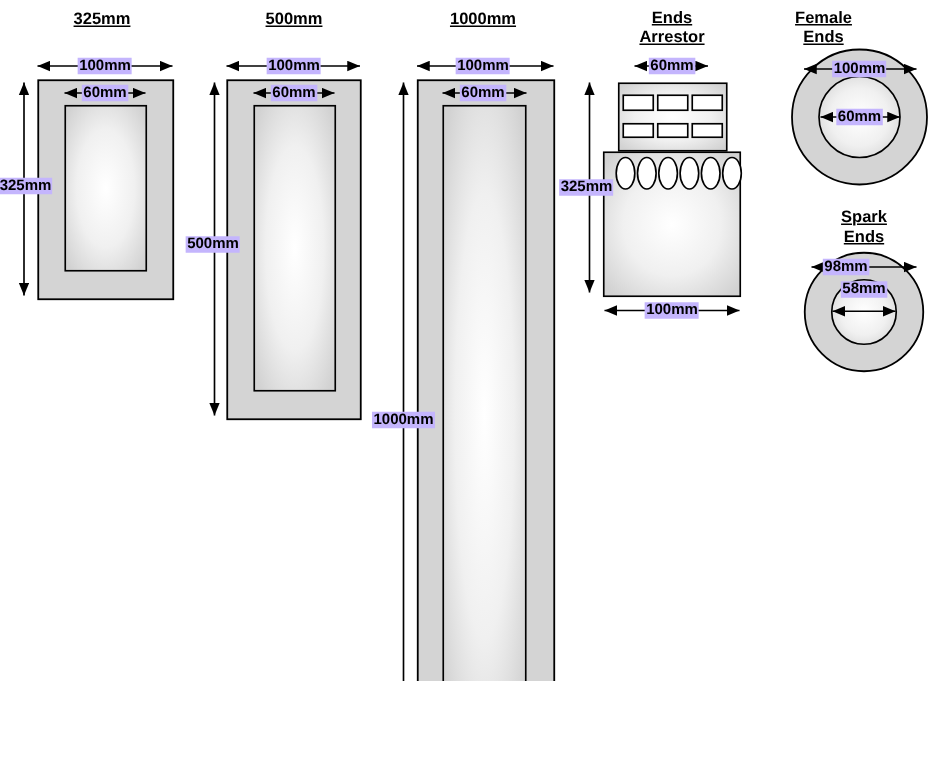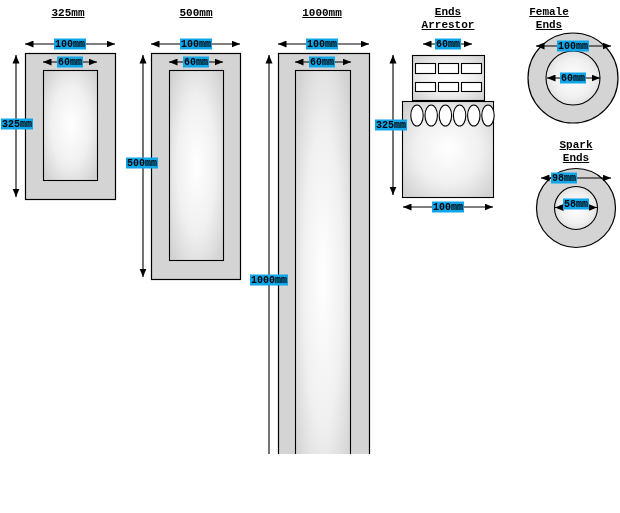--- a/index.html
+++ b/index.html
@@ -1,37 +1,37 @@
 <!DOCTYPE html>
 <html style="--body_fill: #d4d4d4; --outline: #000000; --glow_center: #ffffff; --glow_mid: #f0f0f0; --glow_edge: #d2d2d2; --vent_fill: #ffffff;"><head>
 <meta charset="utf-8">
 <style>
   html,body { margin:0; padding:0; background:#fff; }
   .canvas {
     position:relative; width:620px; height:454px; background:#fff;
-    font-family:Liberation Mono, monospace; overflow:hidden;
+    font-family:Liberation Sans, sans-serif; overflow:hidden;
   }
   svg.layer { position:absolute; left:0; top:0; }
   .body    { fill:var(--body_fill); stroke:var(--outline); stroke-width:1.2; }
   .chamber { fill:url(#glow); stroke:var(--outline); stroke-width:1.1; }
   .vent    { fill:var(--vent_fill); stroke:var(--outline); stroke-width:1.1; }
   .dim     { stroke:var(--outline); stroke-width:1.1; }
   #ah path, #ahr path { fill:var(--outline); stroke:none; }
   #glow stop:nth-child(1){ stop-color:var(--glow_center); }
   #glow stop:nth-child(2){ stop-color:var(--glow_mid); }
   #glow stop:nth-child(3){ stop-color:var(--glow_edge); }
   .title {
     position:absolute; transform:translateX(-50%);
     font-size:11px; font-weight:bold; text-decoration:underline;
     text-align:center; line-height:13px; white-space:nowrap; color:#000;
   }
   .lbl {
     position:absolute; transform:translate(-50%,-50%);
     font-size:10px; font-weight:bold; color:#000;
-    background:#0ea5e9; padding:0 1px; line-height:11px; white-space:nowrap;
+    background:#c4b5fd; padding:0 1px; line-height:11px; white-space:nowrap;
   }
 </style>
 </head>
 <body>
 
 <div class="canvas">
 
   <svg class="layer" width="620" height="513" viewBox="0 0 620 513">
     <defs>
       <radialGradient id="glow" cx="50%" cy="50%" r="65%">
@@ -123,15 +123,15 @@
   <div class="lbl" style="left:269px; top:280px">1000mm</div>
 
   <div class="lbl" style="left:448px; top:44px">60mm</div>
   <div class="lbl" style="left:391px; top:125px">325mm</div>
   <div class="lbl" style="left:448px; top:207px">100mm</div>
 
   <div class="lbl" style="left:573px; top:46px">100mm</div>
   <div class="lbl" style="left:573px; top:78px">60mm</div>
 
   <div class="lbl" style="left:564px; top:178px">98mm</div>
-  <div class="lbl" style="left:576px; top:204px">58mm</div>
+  <div class="lbl" style="left:576px; top:193px">58mm</div>
 
 </div>
 
 </body></html>

